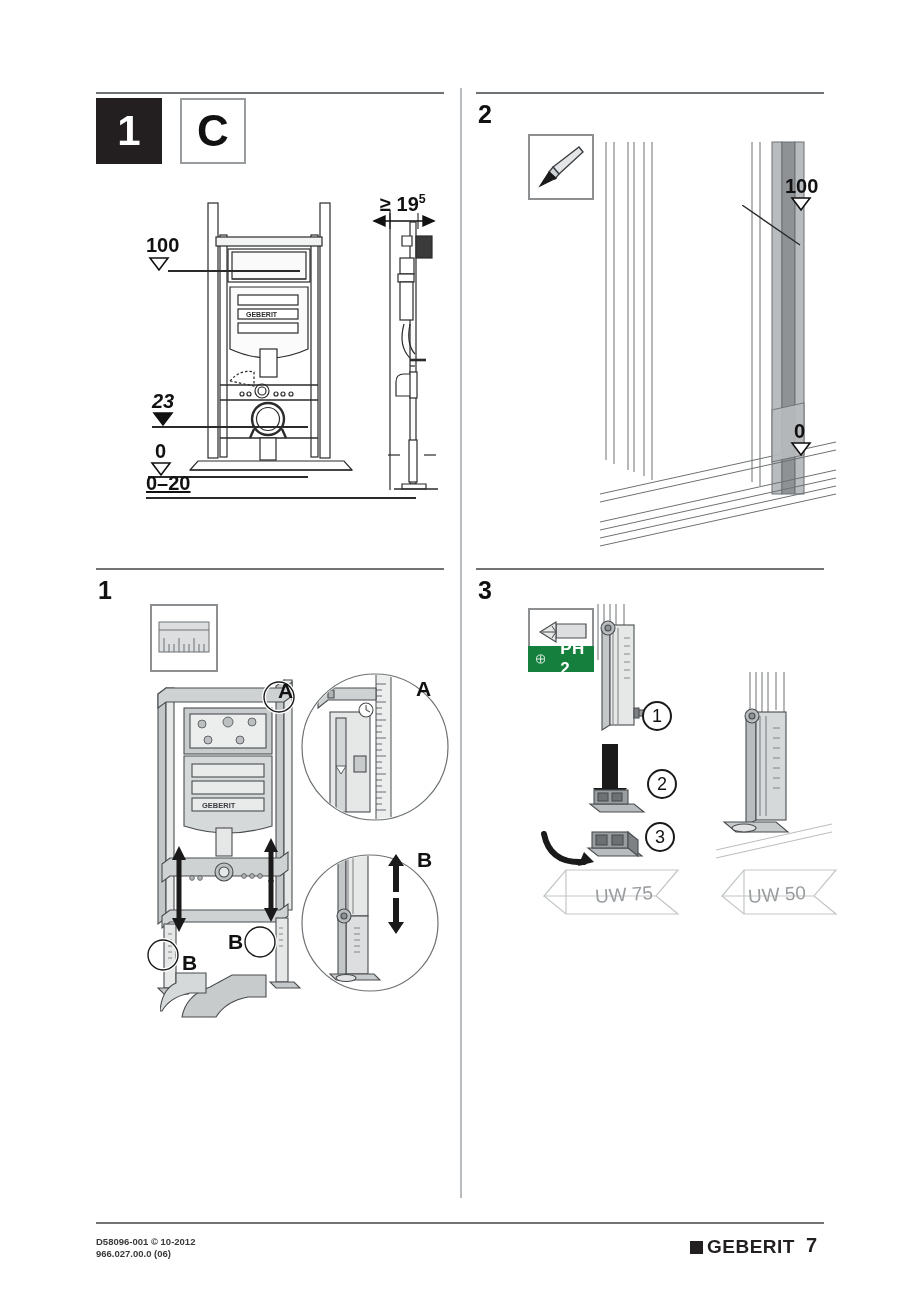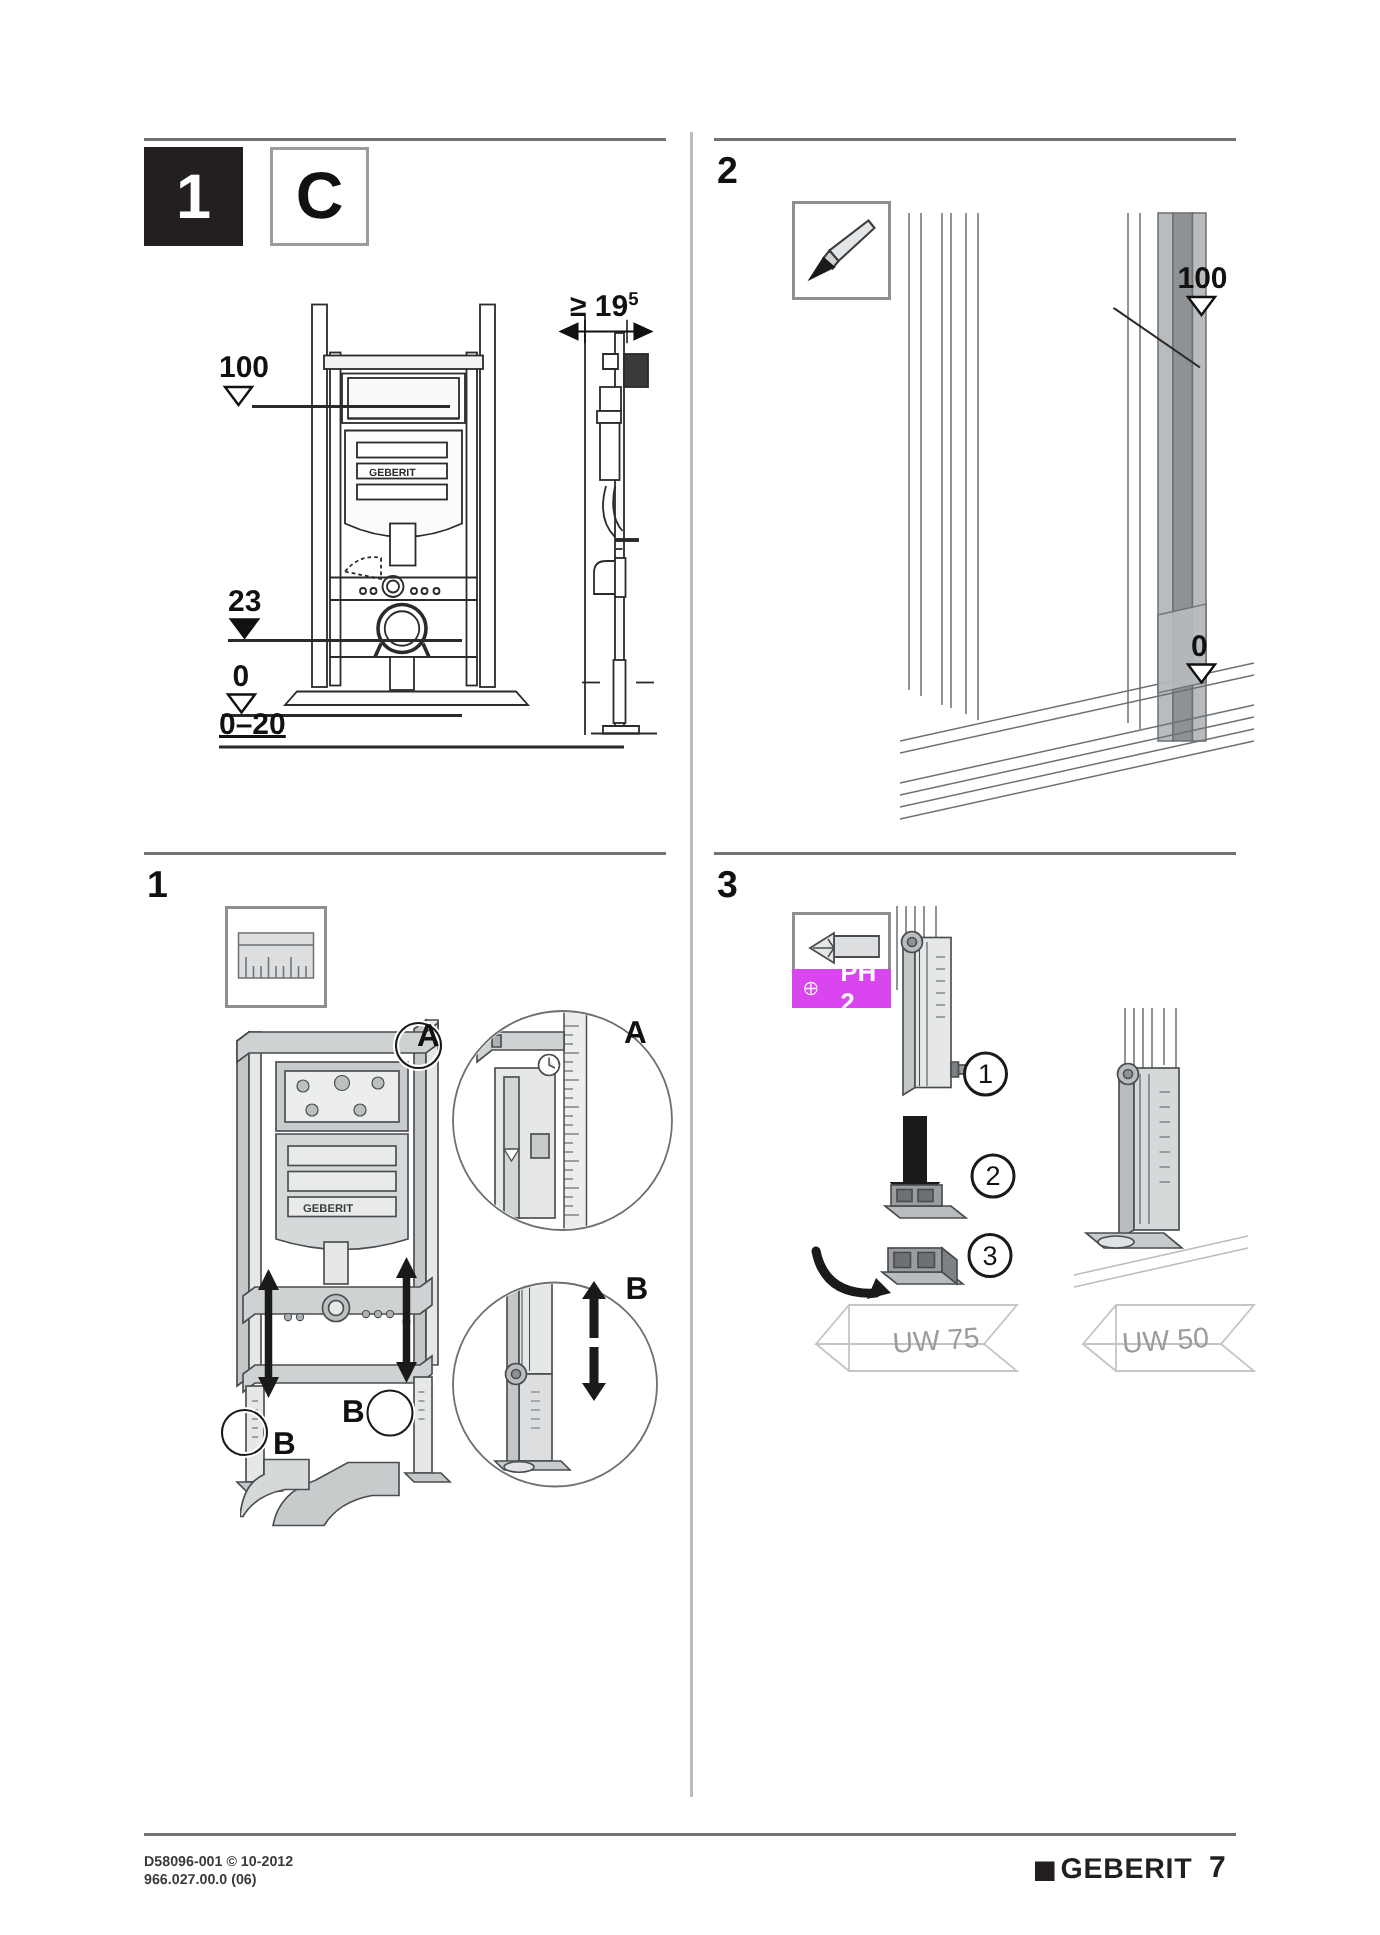--- a/index.html
+++ b/index.html
@@ -116,21 +116,21 @@
 
   
   .tool-box {
     position: absolute;
     background: #fff;
     border: 2px solid #8d9093;
     box-sizing: border-box;
   }
   .tool-caption {
     position: absolute;
-    background: #d946ef;
+    background: #15803d;
     color: #fff;
     font-size: 17px;
     font-weight: bold;
     display: flex;
     align-items: center;
     gap: 15px;
     padding: 0 8px;
     box-sizing: border-box;
     letter-spacing: 0.3px;
   }
@@ -312,21 +312,21 @@
       <line x1="46" y1="0" x2="46" y2="16" stroke-width="1"></line>
     </g>
   </svg>
 
   <div class="dim-label" style="left:146px; top:234px;">100</div>
   <svg class="fig" style="left:148px; top:256px;" width="22" height="16" viewBox="0 0 22 16">
     <path d="M2 2 h18 l-9 12 z" fill="#fff" stroke="#111" stroke-width="1.6"></path>
   </svg>
   <div class="leader" style="left:168px; top:270px; width:132px;"></div>
 
-  <div class="dim-label" style="left:152px; top:390px;">23</div>
+  <div class="dim-label" style="left:152px; top:390px;font-style:italic;">23</div>
   <svg class="fig" style="left:152px; top:411px;" width="22" height="16" viewBox="0 0 22 16">
     <path d="M2 2 h18 l-9 12 z" fill="#111" stroke="#111" stroke-width="1.6"></path>
   </svg>
   <div class="leader" style="left:152px; top:426px; width:156px;"></div>
 
   <div class="dim-label" style="left:155px; top:440px;">0</div>
   <svg class="fig" style="left:150px; top:461px;" width="22" height="16" viewBox="0 0 22 16">
     <path d="M2 2 h18 l-9 12 z" fill="#fff" stroke="#111" stroke-width="1.6"></path>
   </svg>
   <div class="datum" style="left:148px; top:476px; width:160px;"></div>

